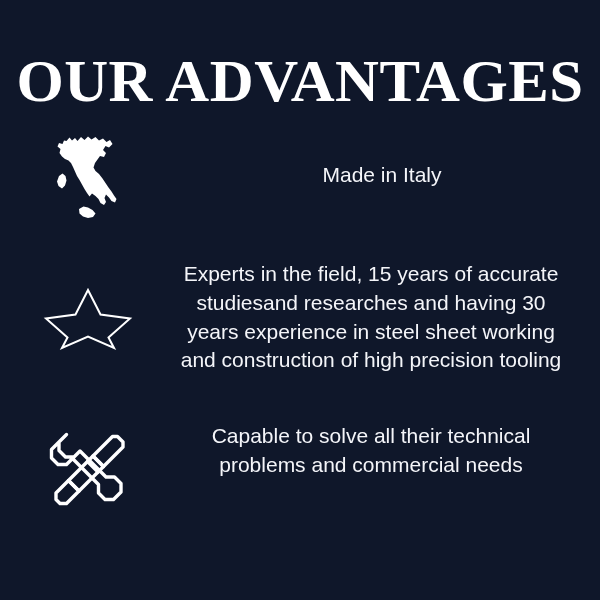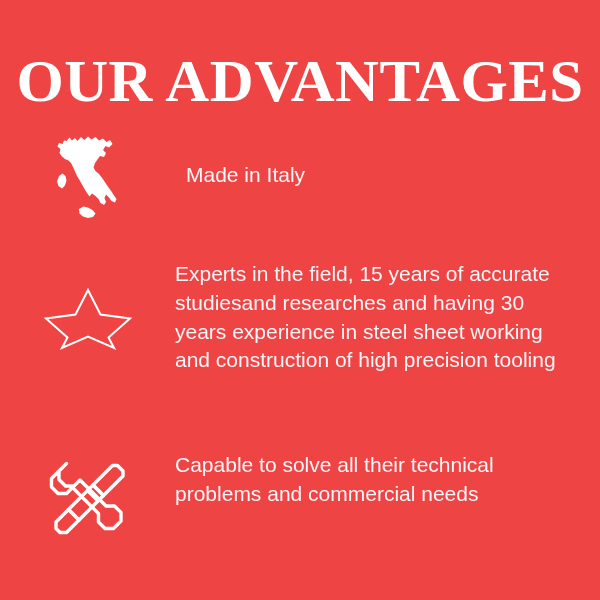--- a/index.html
+++ b/index.html
@@ -10,21 +10,21 @@
     width: 600px;
     height: 600px;
     background: #020c45;
     font-family: "Liberation Sans", sans-serif;
     overflow: hidden;
   }
   .poster {
     position: relative;
     width: 600px;
     height: 600px;
-    background: #ef4444;
+    background: #0f172a;
     box-sizing: border-box;
   }
 
   
   .title {
     position: absolute;
     left: 0;
     top: 50px;
     width: 600px;
     text-align: center;
@@ -48,40 +48,41 @@
   }
   .row {
     position: absolute;
     left: 0;
     width: 600px;
     display: flex;
     align-items: flex-start;
   }
   .row-1 { top: 0px; }
   .row-2 { top: 132px; }
-  .row-3 { top: 317px; }
+  .row-3 { top: 288px; }
 
   .icon-cell {
     width: 175px;
     flex: 0 0 175px;
     display: flex;
     justify-content: center;
     align-items: flex-start;
   }
   .row-1 .icon-cell { padding-top: 4px; }
   .row-2 .icon-cell { padding-top: 27px; }
   .row-3 .icon-cell { padding-top: 10px; }
 
   .text-cell {
     flex: 1 1 auto;
     color: #f4f5f9;
     font-size: 21px;
     line-height: 28.8px;
     font-weight: 400;
     padding-right: 18px;
+    text-align: center;
   }
   .row-1 .text-cell {
     padding-top: 33px;
     padding-left: 11px;
   }
   .row-2 .text-cell { padding-top: 0px; }
   .row-3 .text-cell { padding-top: 6px; }
 
   .text-cell p {
     margin: 0;

